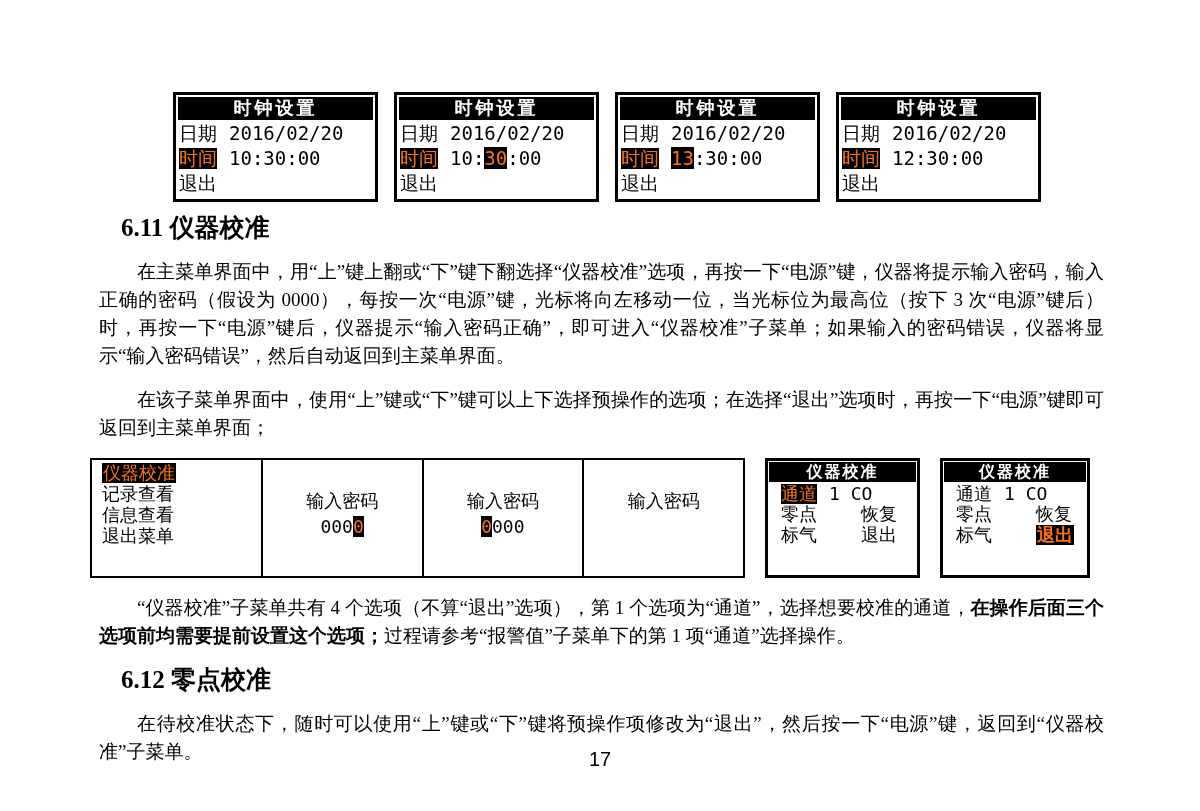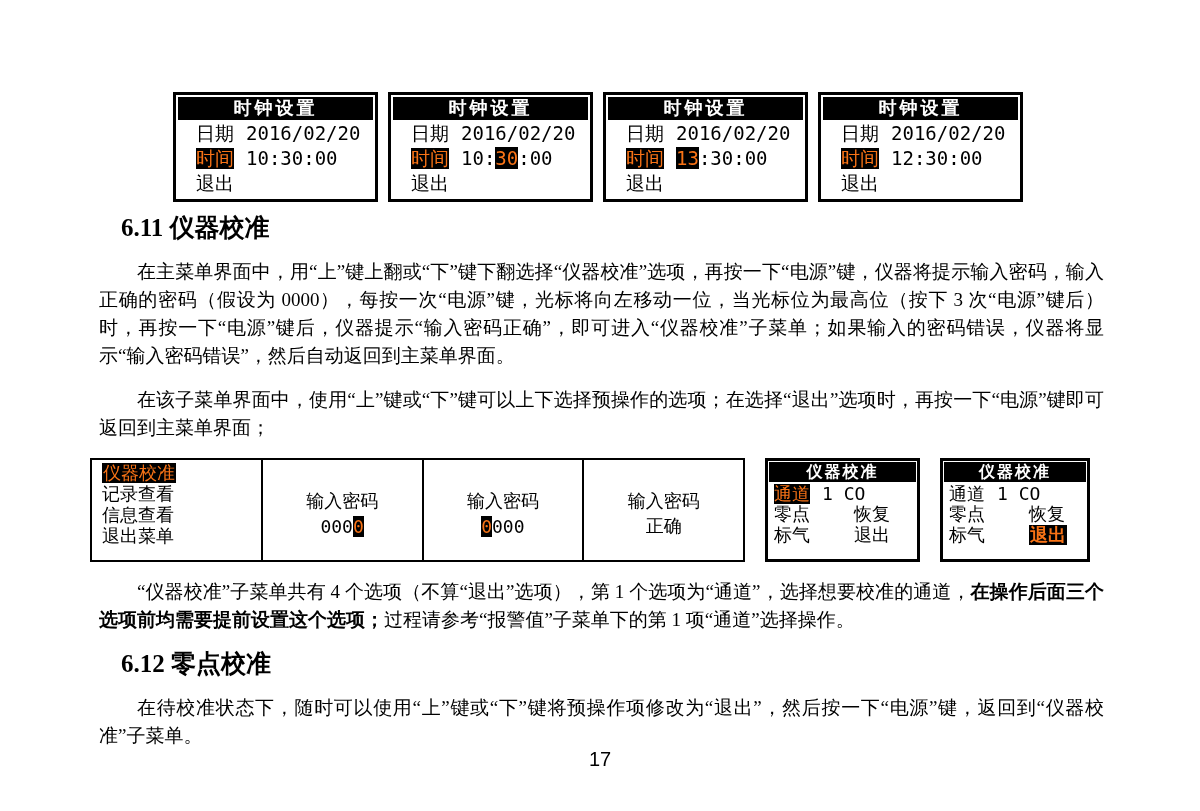--- a/index.html
+++ b/index.html
@@ -5,50 +5,50 @@
   html,body{margin:0;padding:0}
   body{
     width:1200px;height:811px;background:#fff;color:#000;
     font-family:"Liberation Serif","DejaVu Serif",serif;
     position:relative;overflow:hidden;
   }
   .inv{background:#000;color:#f97316}
   .mono{font-family:"DejaVu Sans Mono","Liberation Mono",monospace}
 
   
-  .clock-row{position:absolute;left:173px;top:92px;display:flex;gap:10px}
+  .clock-row{position:absolute;left:173px;top:92px;display:flex;gap:16px}
   .lcd{width:205px;height:110px;border:3px solid #000;box-sizing:border-box;background:#fff}
   .lcd-title{margin:2px 2px 0 2px;height:23px;background:#000;color:#fff;text-align:center;
     font-size:18px;line-height:23px;letter-spacing:3px;font-weight:bold}
-  .lcd-body{padding:1px 3px 0 20px;font-size:19px}
+  .lcd-body{padding:1px 3px 0 3px;font-size:19px}
   .lcd-row{height:25px;line-height:25px;white-space:nowrap}
   .lcd-row .lbl{margin-right:12px}
 
   
   .textflow{position:absolute;left:83px;top:214px;width:1037px;font-size:19px;line-height:28px;
     text-align:justify}
   .textflow h2{font-size:25px;line-height:28px;margin:0 0 0 38px;font-weight:bold;text-align:left}
   .textflow p{margin:16px;text-indent:2em}
   .bold{font-weight:bold}
 
   
-  .calib-row{display:flex;margin:3px 0 5px 7px;height:104px;text-align:left}
+  .calib-row{display:flex;margin:3px 0 5px 7px;height:120px;text-align:left}
   .calib-table{display:flex;border:2px solid #000;box-sizing:border-box;width:655px}
   .ccell{flex:1;border-right:2px solid #000;box-sizing:border-box;font-size:18px;text-indent:0}
   .ccell:last-child{border-right:none}
   .menu-cell{padding:3px 0 0 10px}
   .menu-item{height:21px;line-height:21px;white-space:nowrap}
   .menu-item .inv{padding:0 1px}
   .pw-cell{text-align:center;padding-top:29px;line-height:25px}
   .calib-box{border:3px solid #000;box-sizing:border-box;width:155px;margin-left:20px;
     font-size:18px;background:#fff}
   .calib-box.b2{width:150px}
   .calib-box .bar{margin:1px;height:20px;background:#000;color:#fff;text-align:center;
     font-size:16px;line-height:20px;font-weight:bold;letter-spacing:2px}
-  .crow{height:21px;line-height:21px;padding-left:6px;white-space:nowrap;text-indent:0}
+  .crow{height:21px;line-height:21px;padding-left:13px;white-space:nowrap;text-indent:0}
   .crow .l1{margin-right:12px}
   .crow .l2{display:inline-block;width:80px}
   .crow .hl{font-weight:bold;padding:0 1px}
 
   
   .footer{position:absolute;top:748px;left:0;width:100%;text-align:center;font-size:20px;
     font-family:"Liberation Sans","DejaVu Sans",sans-serif}
 </style>
 </head>
 <body>
@@ -109,21 +109,20 @@
       <div class="ccell pw-cell">
         <div>输入密码</div>
         <div class="mono"><span>000</span><span class="inv">0</span><span></span></div>
       </div>
       <div class="ccell pw-cell">
         <div>输入密码</div>
         <div class="mono"><span></span><span class="inv">0</span><span>000</span></div>
       </div>
       <div class="ccell pw-cell">
         <div>输入密码</div>
-        <div>正确</div>
       </div>
     </div>
 
     <div class="calib-box">
       <div class="bar">仪器校准</div>
       <div class="crow"><span class="l1 inv">通道</span><span class="mono">1 CO</span></div>
       <div class="crow"><span class="l2">零点</span><span>恢复</span></div>
       <div class="crow"><span class="l2">标气</span><span>退出</span></div>
     </div>
 

